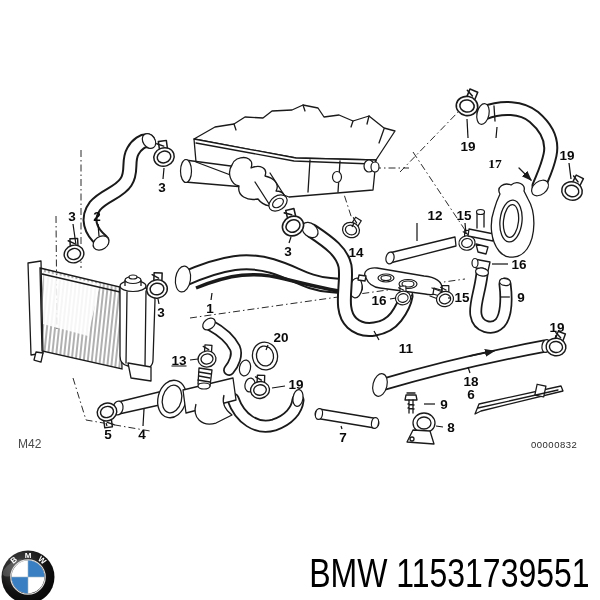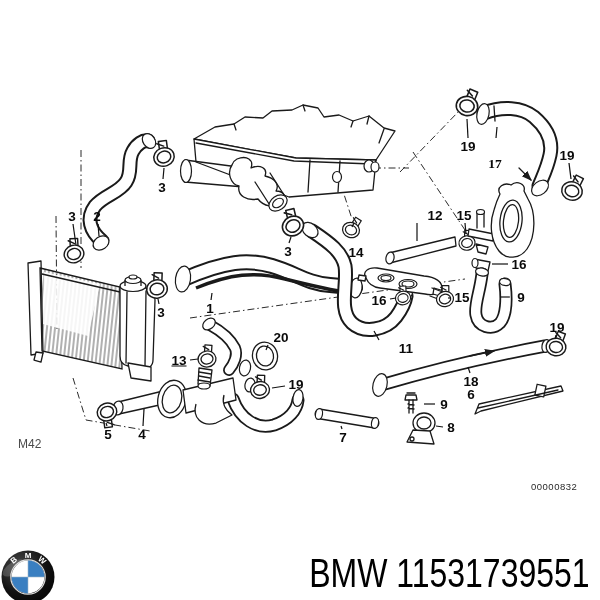--- a/index.html
+++ b/index.html
@@ -9,21 +9,21 @@
   .ln{fill:none;stroke:#1a1a1a;stroke-width:1.3;stroke-linejoin:round;stroke-linecap:round;}
   .fw{fill:#ffffff;stroke:#1a1a1a;stroke-width:1.3;stroke-linejoin:round;}
   .hose-outer{fill:none;stroke:#1a1a1a;stroke-linecap:round;}
   .hose-inner{fill:none;stroke:#ffffff;stroke-linecap:round;}
   .end{fill:#ffffff;stroke:#1a1a1a;stroke-width:1.2;}
   .dash{fill:none;stroke:#2a2a2a;stroke-width:1;stroke-dasharray:7 3 1.5 3;}
   .leader{stroke:#111;stroke-width:1.2;}
   .callout{position:absolute;transform:translate(-50%,-50%);font-weight:700;
            font-size:13.5px;color:#0a0a0a;letter-spacing:0;white-space:nowrap;}
   .wm{position:absolute;color:#4a4a4a;font-size:12px;}
-  .wm2{position:absolute;color:#2a2a2a;font-size:9.5px;letter-spacing:.5px;margin-top:42px;}
+  .wm2{position:absolute;color:#2a2a2a;font-size:9.5px;letter-spacing:.5px;}
   .footer-text{position:absolute;right:10px;top:553px;font-size:40px;color:#000;
                line-height:1;transform:scaleX(.8);transform-origin:100% 50%;white-space:nowrap;}
 </style>
 </head>
 <body>
 
 <div class="page">
 
 <svg width="600" height="600" viewBox="0 0 600 600">
   <defs>

